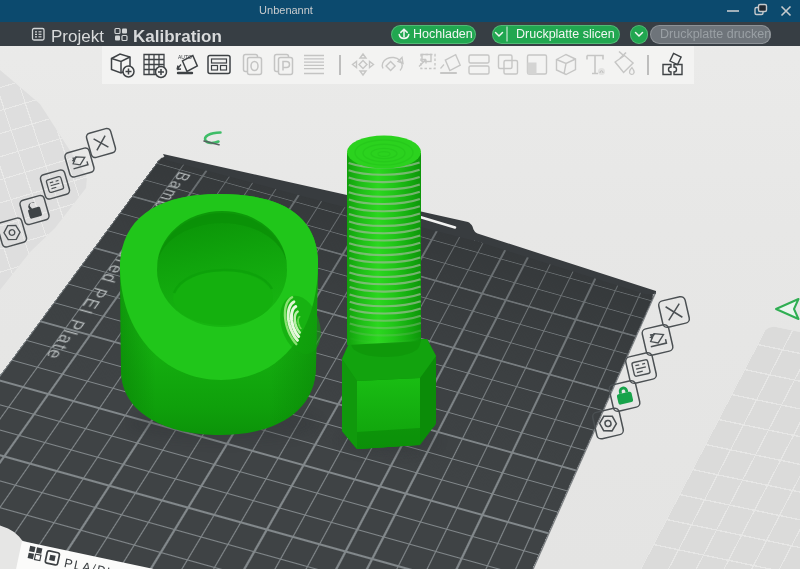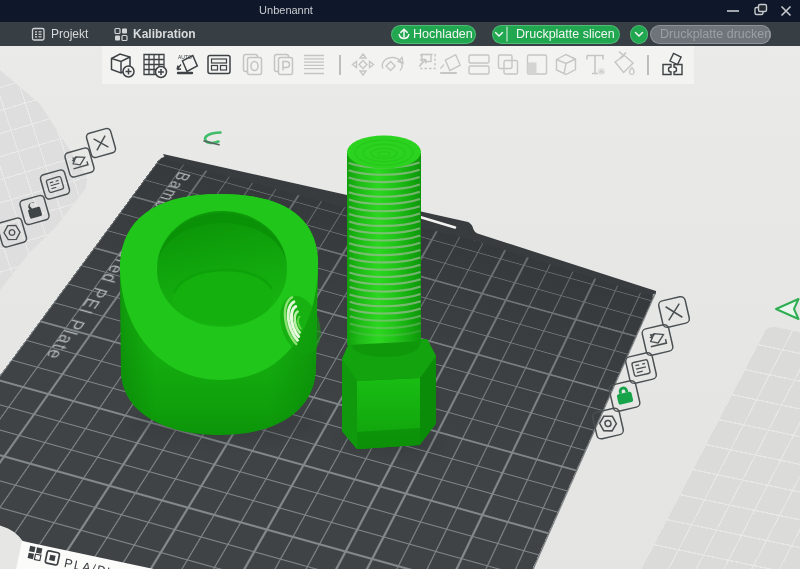--- a/index.html
+++ b/index.html
@@ -30,26 +30,26 @@
  border-radius:10px;
  transform-origin:0 0;
  transform:matrix3d(0.961522,0.266971,0,-0.000002,-0.556888,0.621790,0,-0.000357,0,0,1,0,163,154,0,1);}
 #plate .sidetext{position:absolute;left:41px;top:15px;height:30px;
  color:#b2b7b8;font-size:17.5px;letter-spacing:1.8px;white-space:nowrap;
  transform-origin:0 0;transform:rotate(90deg);}
 
 #flabel{position:absolute;left:22px;top:541px;width:250px;height:30px;background:#fbfbfa;
  transform-origin:0 0;transform:rotate(12deg);color:#3a3e40;}
 
-#titlebar{position:absolute;left:0;top:0;width:800px;height:22px;background:#0f172a;z-index:50;}
+#titlebar{position:absolute;left:0;top:0;width:800px;height:22px;background:#0c4a6e;z-index:50;}
 #titlebar .title{position:absolute;left:241px;top:4px;width:90px;text-align:center;
  font-size:11px;color:#c9ccce;}
 #menubar{position:absolute;left:0;top:22px;width:800px;height:24px;background:#373e44;z-index:50;}
 #toolbar{position:absolute;left:102px;top:46px;width:592px;height:38px;background:#f3f3f2;z-index:40;}
-.mtext{position:absolute;top:27px;font-size:12px;color:#d8dadb;z-index:52;}
+.mtext{position:absolute;top:27px;font-size:17px;color:#d8dadb;z-index:52;}
 
 .gbtn{position:absolute;height:19px;border-radius:9.5px;background:#21a750;z-index:52;box-shadow:inset 0 0 0 1px rgba(255,255,255,0.22);
  color:#f2f6f3;font-size:12.5px;text-align:center;}
 </style>
 </head>
 <body>
 <div id="scene">
   <div id="lpwrap">
       <div id="lplate"></div>
     </div>

